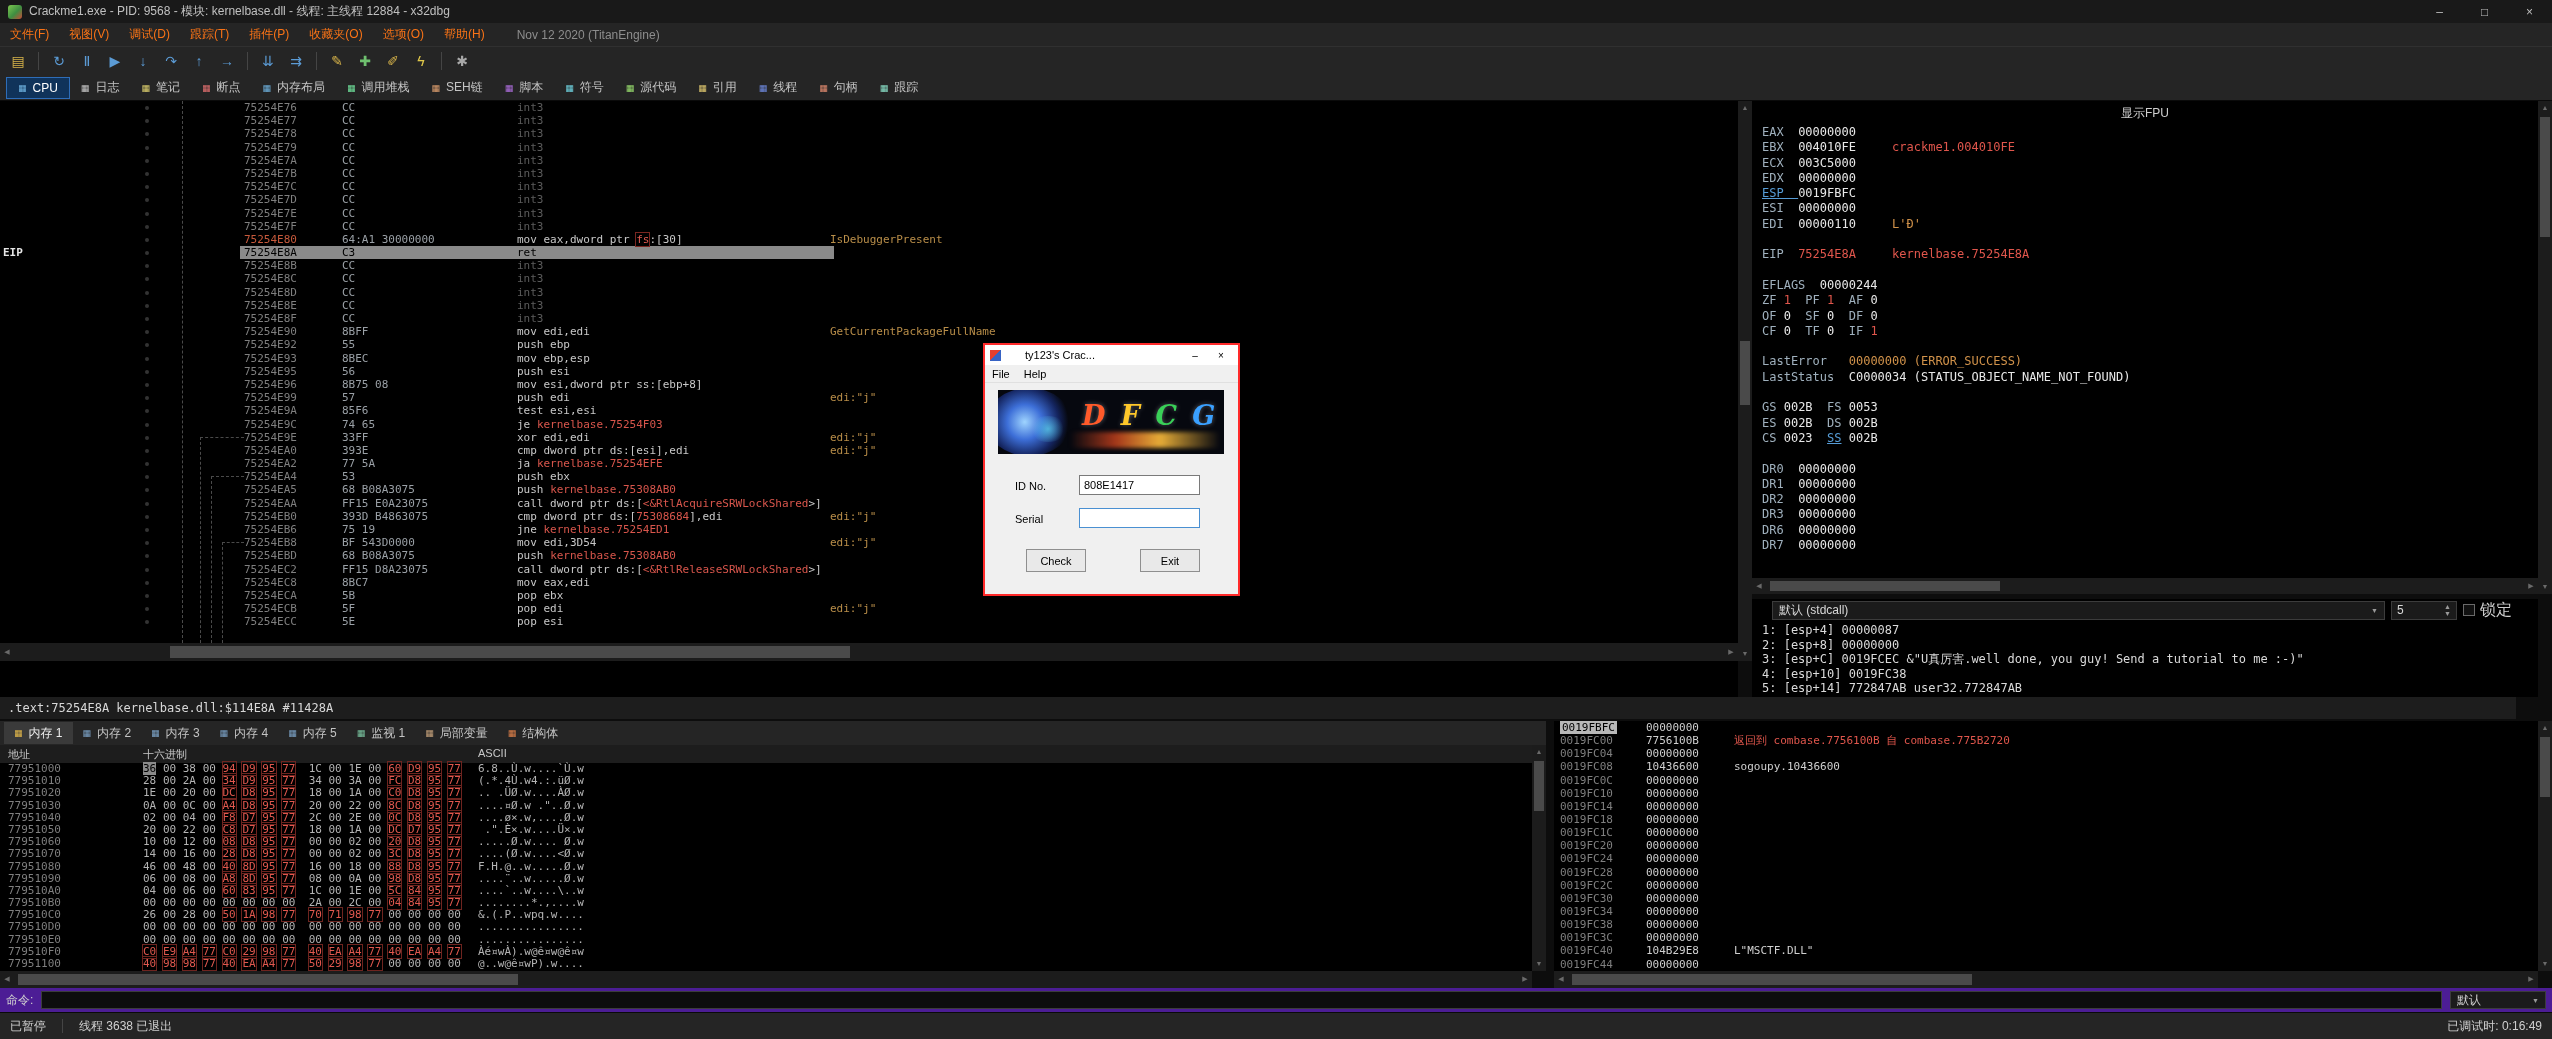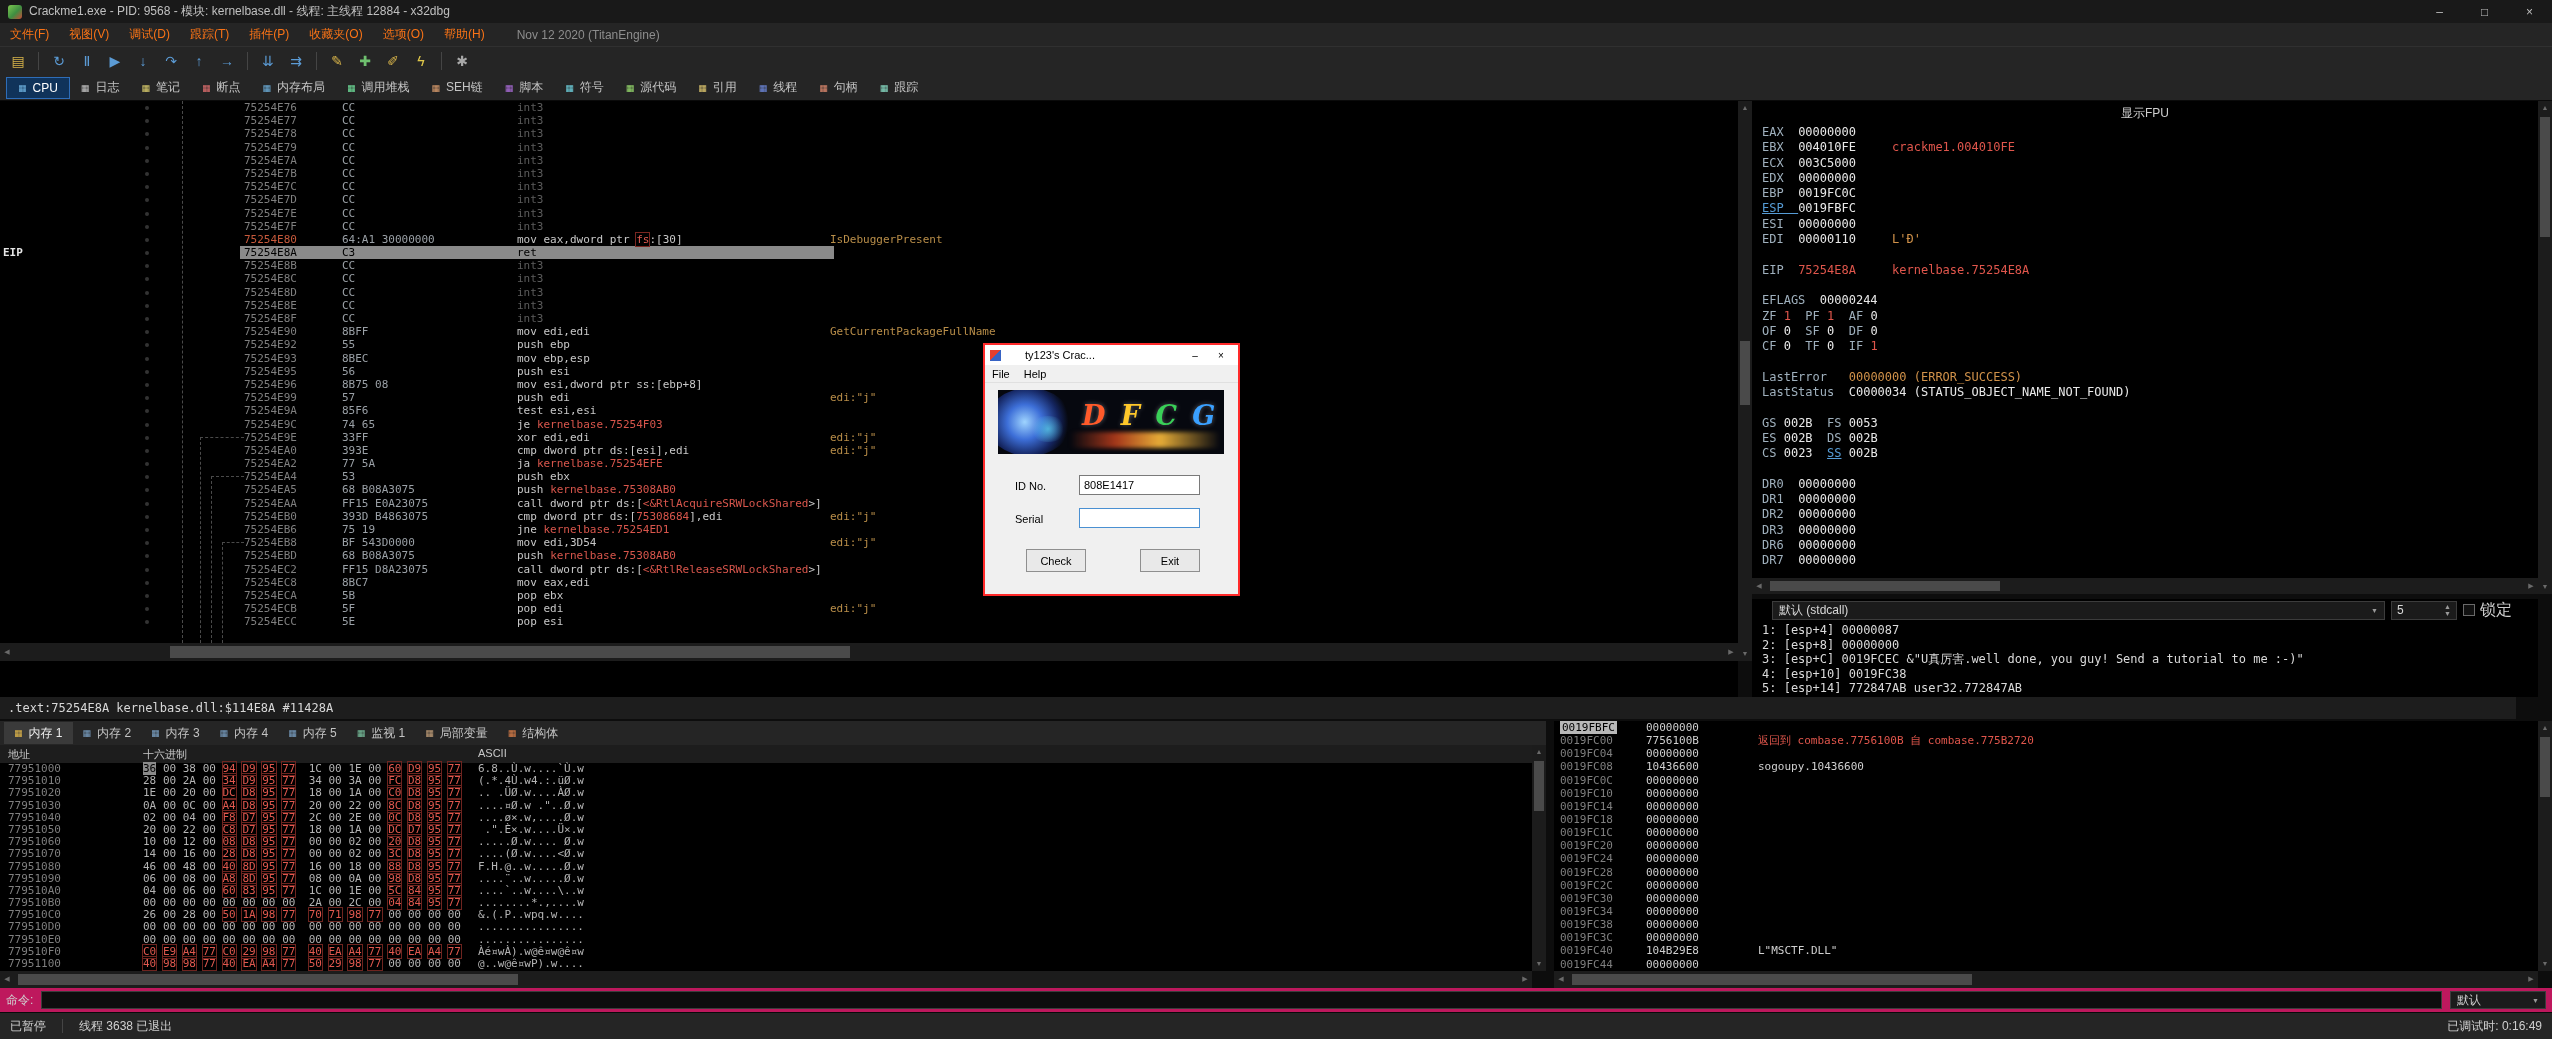--- a/index.html
+++ b/index.html
@@ -96,25 +96,25 @@
 .hx.hl{color:#e0584e;box-shadow:0 0 0 1px #6e241f;}
 .hx.selb{background:#8a8a8a;color:#000;}
 .h-ascii{position:absolute;left:478px;color:#b4b4b4;}
 
 
 .stack{position:absolute;left:1554px;top:721px;width:984px;height:250px;background:#000;}
 .srow{position:relative;height:13.15px;line-height:13.15px;font-size:11px;white-space:pre;font-family:"DejaVu Sans Mono","Liberation Mono",monospace;}
 .s-addr{position:absolute;left:6px;color:#7f7f7f;}
 .s-addr.sel{background:#b8b8b8;color:#000;padding:0 2px;}
 .s-val{position:absolute;left:92px;color:#cfcfcf;}
-.s-com{position:absolute;left:180px;color:#cfcfcf;margin-left:24px;}
+.s-com{position:absolute;left:180px;color:#cfcfcf;}
 .s-com.red{color:#e0564c;}
 
 
-.cmdbar{position:absolute;left:0;top:988px;width:2552px;height:24px;background:#be185d;display:flex;align-items:center;gap:8px;padding:0 6px;font-size:12px;color:#cfcfcf;}
+.cmdbar{position:absolute;left:0;top:988px;width:2552px;height:24px;background:#4c1d95;display:flex;align-items:center;gap:8px;padding:0 6px;font-size:12px;color:#cfcfcf;}
 .cmd-input{flex:1;height:18px;background:#0d0d0d;border:1px solid #3c3c3c;color:#e0e0e0;font-size:12px;padding:0 5px;font-family:"DejaVu Sans Mono","Liberation Mono",monospace;}
 .cmd-profile{display:flex;align-items:center;width:96px;height:18px;border:1px solid #3c3c3c;background:#1b1b1b;padding:0 6px;justify-content:space-between;}
 
 
 .statusbar{position:absolute;left:0;top:1012px;width:2552px;height:27px;background:#252525;border-top:1px solid #0a0a0a;display:flex;align-items:center;font-size:12px;color:#cfcfcf;padding:0 10px;gap:16px;}
 .status-sep{width:1px;height:14px;background:#454545;}
 .status-time{margin-left:auto;}
 
 
 .crackme{position:absolute;left:985px;top:345px;width:253px;height:249px;background:#f0f0f0;outline:2px solid #ff2a2a;box-shadow:6px 10px 26px rgba(0,0,0,.65);z-index:60;}
@@ -308,21 +308,20 @@
   <div class="sbb" style="right:0;top:2px">▶</div>
 </div>
 
 <div class="registers">
   <div class="fpu-btn">显示FPU</div>
   <div class="reg-lines">
       <div class="rline"><span class="rl-lbl">EAX  </span><span class="rl-val">00000000</span></div>
       <div class="rline"><span class="rl-lbl">EBX  </span><span class="rl-val">004010FE</span><span class="rl-val">     </span><span class="rl-red">crackme1.004010FE</span></div>
       <div class="rline"><span class="rl-lbl">ECX  </span><span class="rl-val">003C5000</span></div>
       <div class="rline"><span class="rl-lbl">EDX  </span><span class="rl-val">00000000</span></div>
-      <div class="rline"><span class="rl-lbl">EBP  </span><span class="rl-val">0019FC0C</span></div>
       <div class="rline"><span class="rl-esp">ESP  </span><span class="rl-val">0019FBFC</span></div>
       <div class="rline"><span class="rl-lbl">ESI  </span><span class="rl-val">00000000</span></div>
       <div class="rline"><span class="rl-lbl">EDI  </span><span class="rl-val">00000110</span><span class="rl-val">     </span><span class="rl-ora">L'Đ'</span></div>
       <div class="rline"></div>
       <div class="rline"><span class="rl-lbl">EIP  </span><span class="rl-red">75254E8A</span><span class="rl-val">     </span><span class="rl-red">kernelbase.75254E8A</span></div>
       <div class="rline"></div>
       <div class="rline"><span class="rl-lbl">EFLAGS  </span><span class="rl-val">00000244</span></div>
       <div class="rline"><span class="rl-lbl">ZF </span><span class="rl-red">1</span><span class="rl-lbl">  PF </span><span class="rl-red">1</span><span class="rl-lbl">  AF </span><span class="rl-val">0</span></div>
       <div class="rline"><span class="rl-lbl">OF </span><span class="rl-val">0</span><span class="rl-lbl">  SF </span><span class="rl-val">0</span><span class="rl-lbl">  DF </span><span class="rl-val">0</span></div>
       <div class="rline"><span class="rl-lbl">CF </span><span class="rl-val">0</span><span class="rl-lbl">  TF </span><span class="rl-val">0</span><span class="rl-lbl">  IF </span><span class="rl-red">1</span></div>

